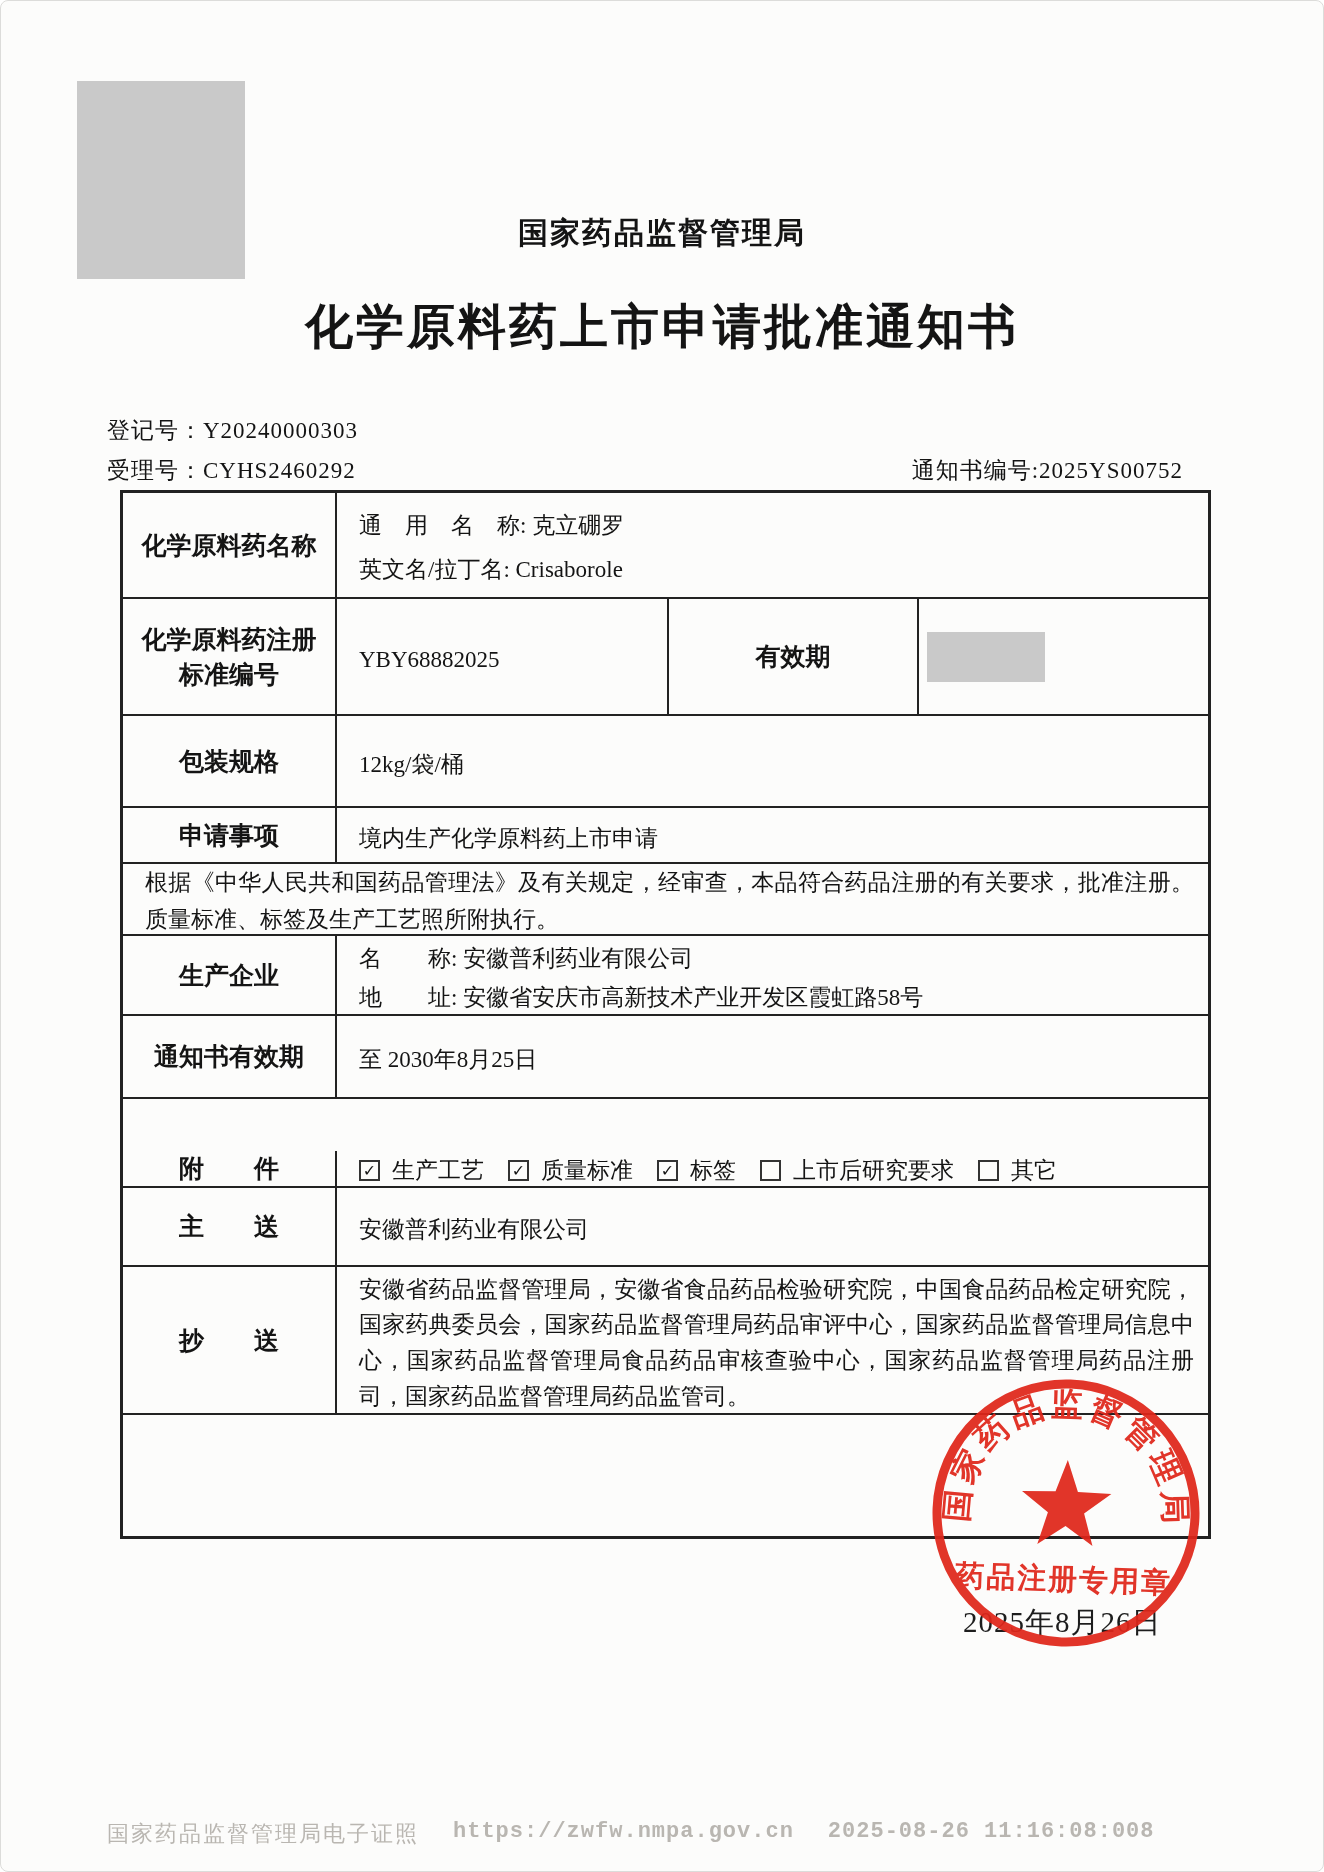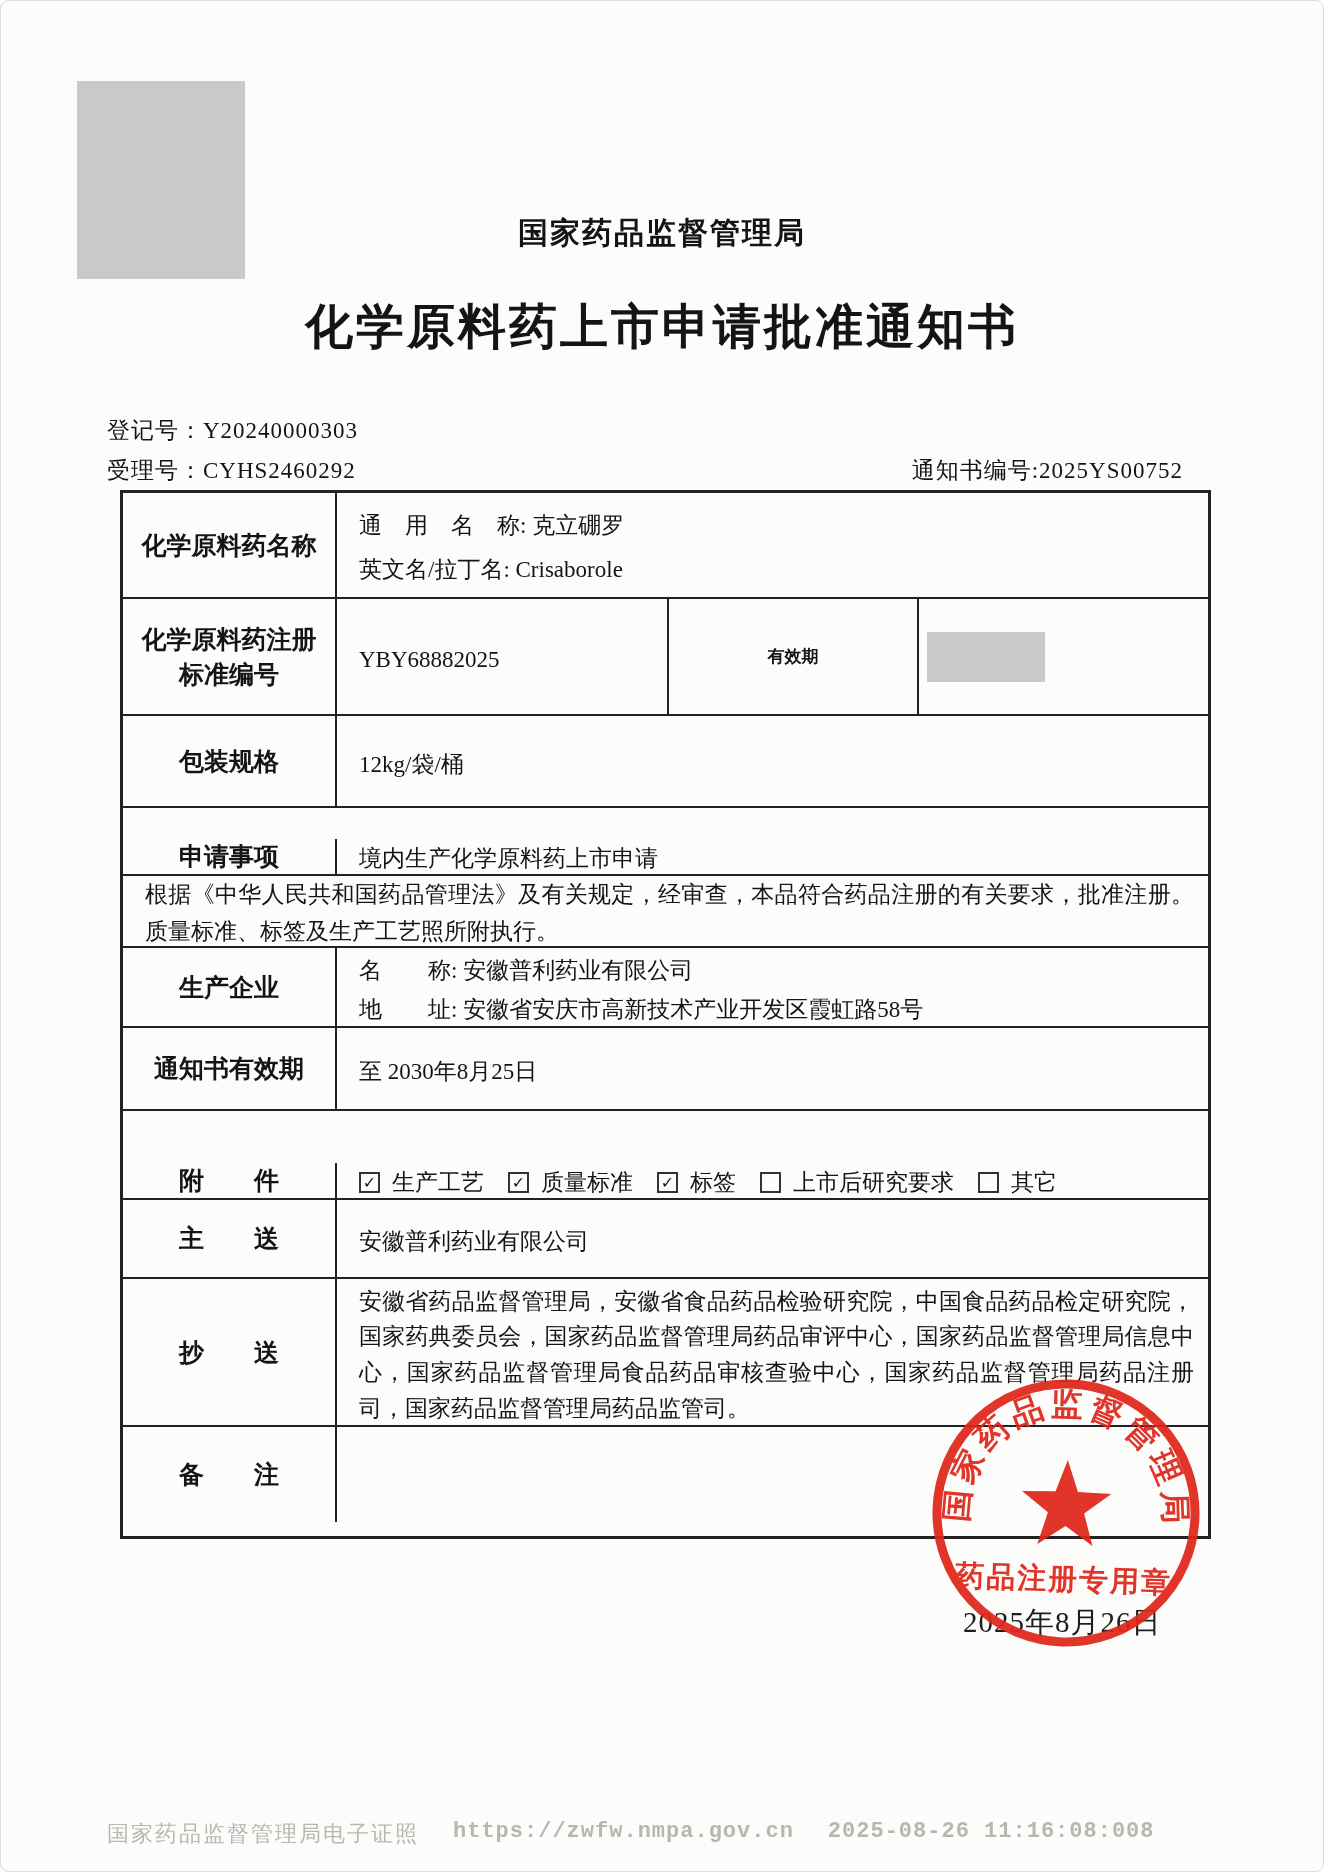--- a/index.html
+++ b/index.html
@@ -83,36 +83,36 @@
     </div>
 
     <div class="row" style="height:117px;">
       <div class="lc">
         <span>化学原料药注册</span>
         <span>标准编号</span>
       </div>
       <div class="vc" style="flex:0 0 330px;">
         <span>YBY68882025</span>
       </div>
-      <div class="sub" style="flex:0 0 250px;font-weight:bold;font-size:17px;">
+      <div class="sub" style="flex:0 0 250px;font-weight:bold;font-size:25px;">
         <span>有效期</span>
       </div>
       <div class="sub" style="flex:1;justify-content:flex-start;">
         <div class="gray-chip"></div>
       </div>
     </div>
 
     <div class="row" style="height:92px;">
       <div class="lc">包装规格</div>
       <div class="vc">
         <span>12kg/袋/桶</span>
       </div>
     </div>
 
-    <div class="row" style="height:68px;align-items:flex-end;">
+    <div class="row" style="height:56px;">
       <div class="lc">申请事项</div>
       <div class="vc">
         <span>境内生产化学原料药上市申请</span>
       </div>
     </div>
 
     <div class="row" style="height:72px;">
       <div class="vc">
         <div class="para" style="line-height:1.6;">根据《中华人民共和国药品管理法》及有关规定，经审查，本品符合药品注册的有关要求，批准注册。质量标准、标签及生产工艺照所附执行。</div>
       </div>
@@ -165,21 +165,20 @@
     </div>
 
     <div class="row" style="height:148px;">
       <div class="lc">抄　　送</div>
       <div class="vc">
         <div class="para">安徽省药品监督管理局，安徽省食品药品检验研究院，中国食品药品检定研究院，国家药典委员会，国家药品监督管理局药品审评中心，国家药品监督管理局信息中心，国家药品监督管理局食品药品审核查验中心，国家药品监督管理局药品注册司，国家药品监督管理局药品监管司。</div>
       </div>
     </div>
 
     <div class="row" style="flex:1;height:97px;">
-      <div class="lc">备　　注</div>
       <div class="vc">
         <span></span>
       </div>
     </div>
 
   </div>
 
   <div class="stamp-date">2025年8月26日</div>
 
   <svg class="stamp" viewBox="0 0 280 280">

